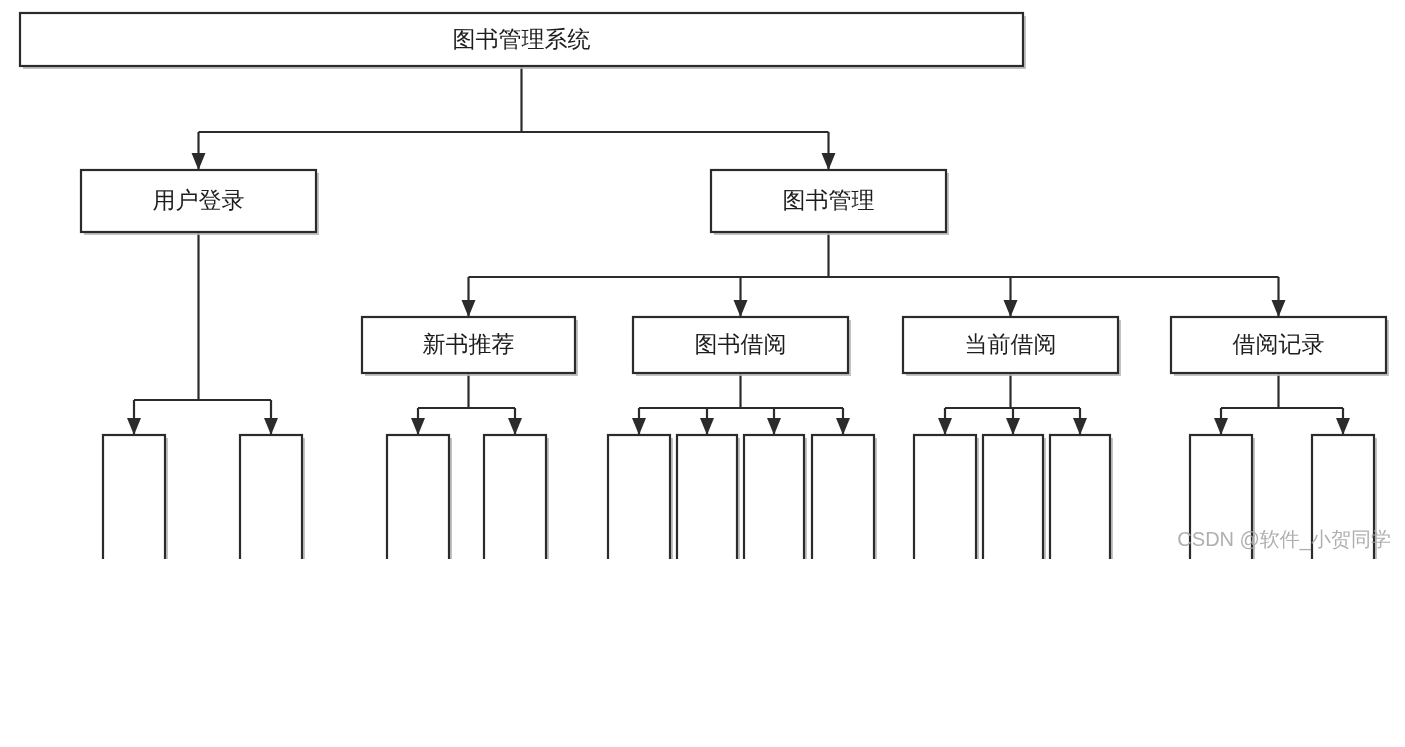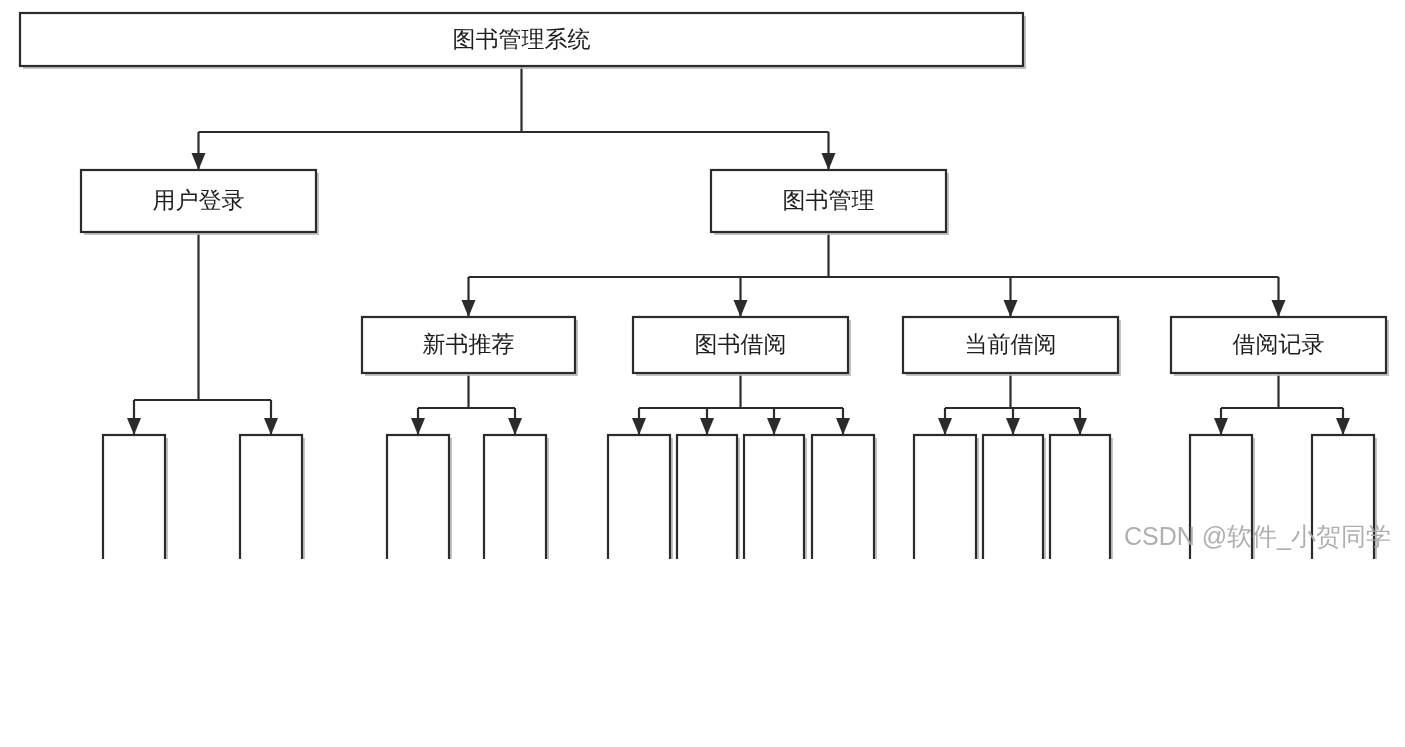--- a/index.html
+++ b/index.html
@@ -66,21 +66,21 @@
     color: #1d1d1d;
     letter-spacing: 2px;
     white-space: nowrap;
     pointer-events: none;
   }
   .watermark {
     position: absolute;
     right: 14px;
     bottom: 6px;
     font-family: "Liberation Sans", "DejaVu Sans", sans-serif;
-    font-size: 25px;
+    font-size: 20px;
     color: #a9a9a9;
     opacity: 0.92;
     user-select: none;
     white-space: nowrap;
   }
 </style>
 </head>
 <body>
 
 <div id="diagram-root">

